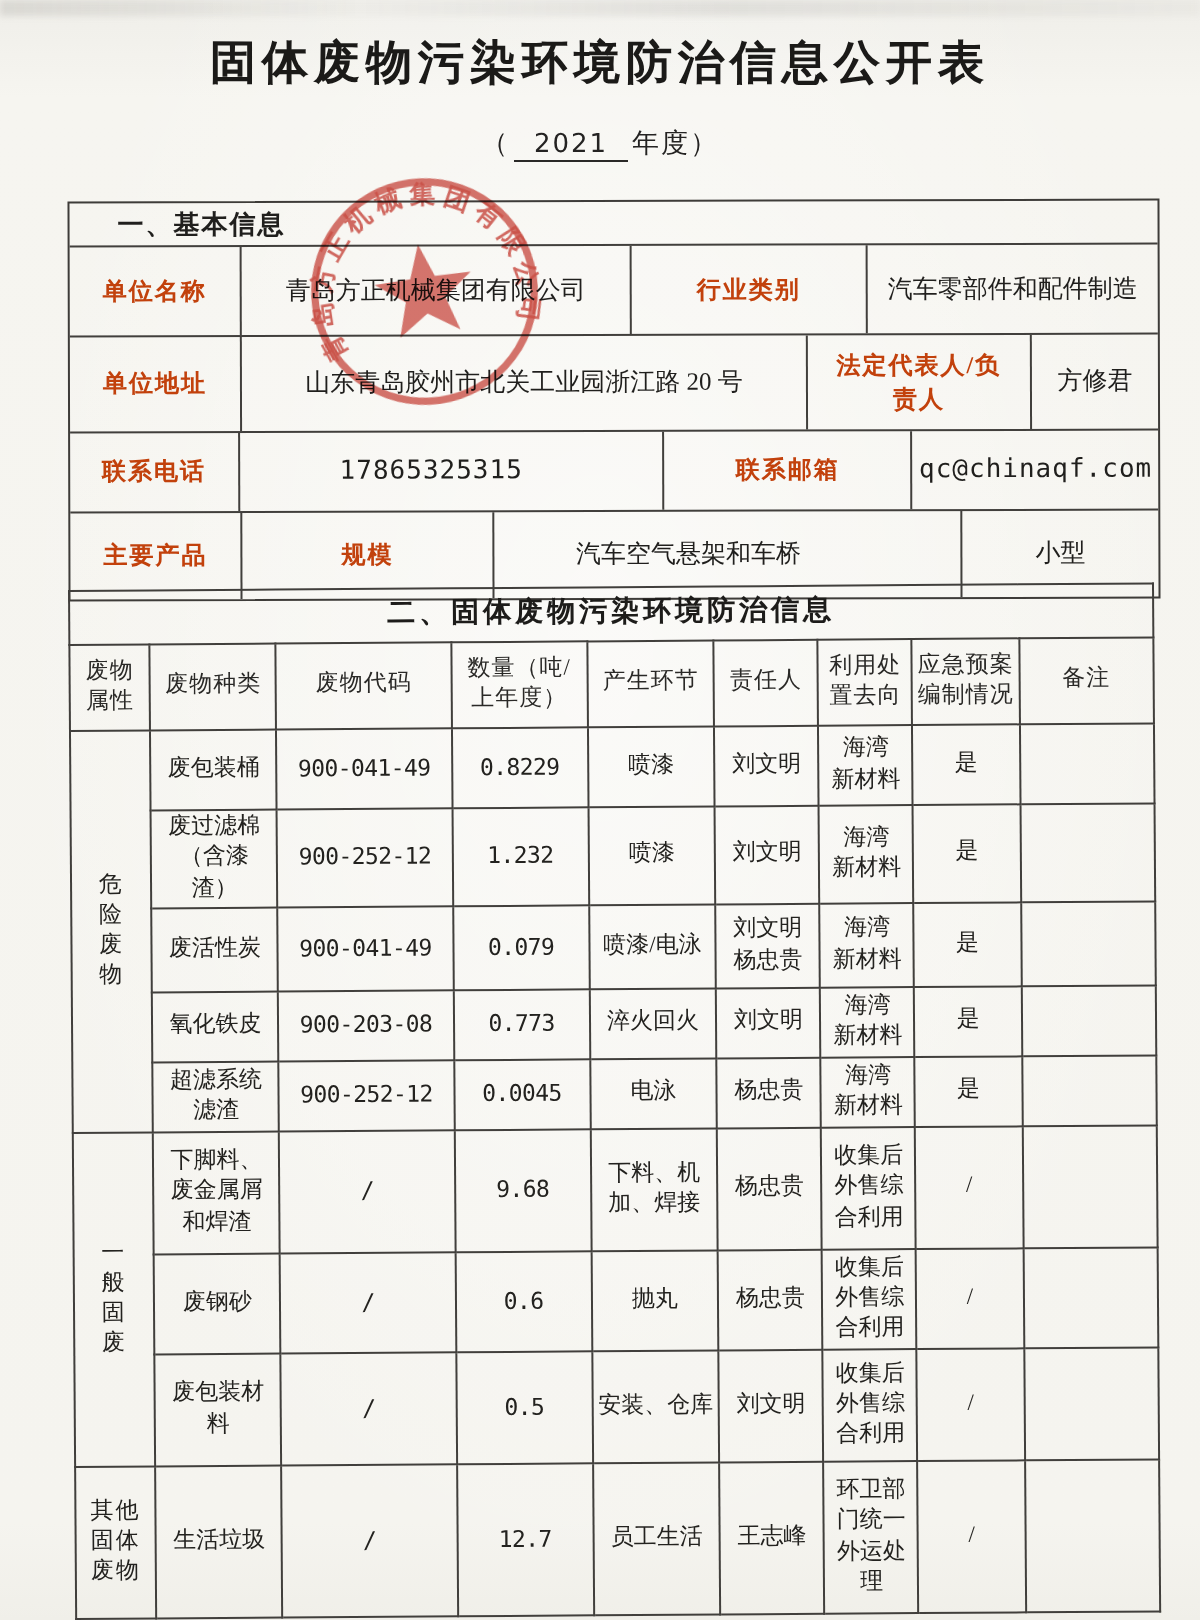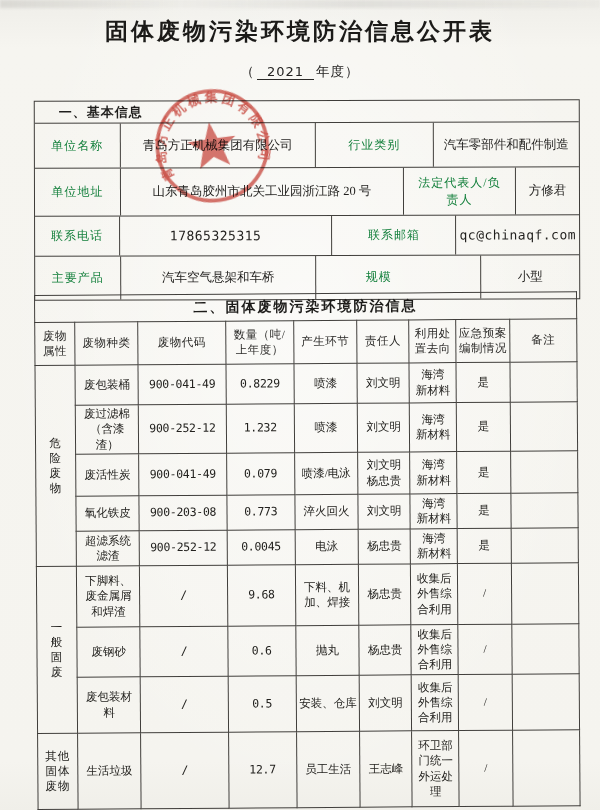--- a/index.html
+++ b/index.html
@@ -45,21 +45,21 @@
     border-left:1px solid #413f3c;
     display:flex;align-items:center;justify-content:center;text-align:center;
     font-size:12.5px;white-space:pre-line;line-height:1.35;padding:2px 3px;
     box-sizing:border-box;
   }
   .t1cell.nol{border-left:none;}
   .t1 .sechead{
     height:21px;display:flex;align-items:center;
     font-weight:bold;font-size:13px;padding-left:24px;letter-spacing:1px;
   }
-  .lab{letter-spacing:1px;font-size:12px;color:#15803d;}
+  .lab{letter-spacing:1px;font-size:12px;color:#c2410c;font-weight:bold;}
   .mono{font-family:"DejaVu Sans Mono","Liberation Mono",monospace;font-size:13px;letter-spacing:.5px;}
   
   .t2wrap{
     position:absolute;left:34px;top:295px;width:546px;
     transform:rotate(-0.4deg);transform-origin:0 0;
   }
   table.t2{
     border-collapse:collapse;table-layout:fixed;width:543px;
     background:transparent;
   }
@@ -114,22 +114,22 @@
 
   <div class="t1row" style="height:39px;">
     <div class="t1cell nol lab" style="width:85px;">联系电话</div>
     <div class="t1cell mono" style="width:195px;">17865325315</div>
     <div class="t1cell lab" style="width:126px;margin-left:20px;">联系邮箱</div>
     <div class="t1cell mono" style="flex:1;">qc@chinaqf.com</div>
   </div>
 
   <div class="t1row" style="height:43px;">
     <div class="t1cell nol lab" style="width:85px;">主要产品</div>
+    <div class="t1cell lab" style="width:126px;">规模</div>
     <div class="t1cell" style="width:195px;">汽车空气悬架和车桥</div>
-    <div class="t1cell lab" style="width:126px;">规模</div>
     <div class="t1cell" style="flex:1;margin-left:39px;">小型</div>
   </div>
 </div>
 
 <div class="t2wrap">
 <table class="t2">
   <colgroup>
     <col style="width:40px">
         <col style="width:63px">
         <col style="width:87px">

